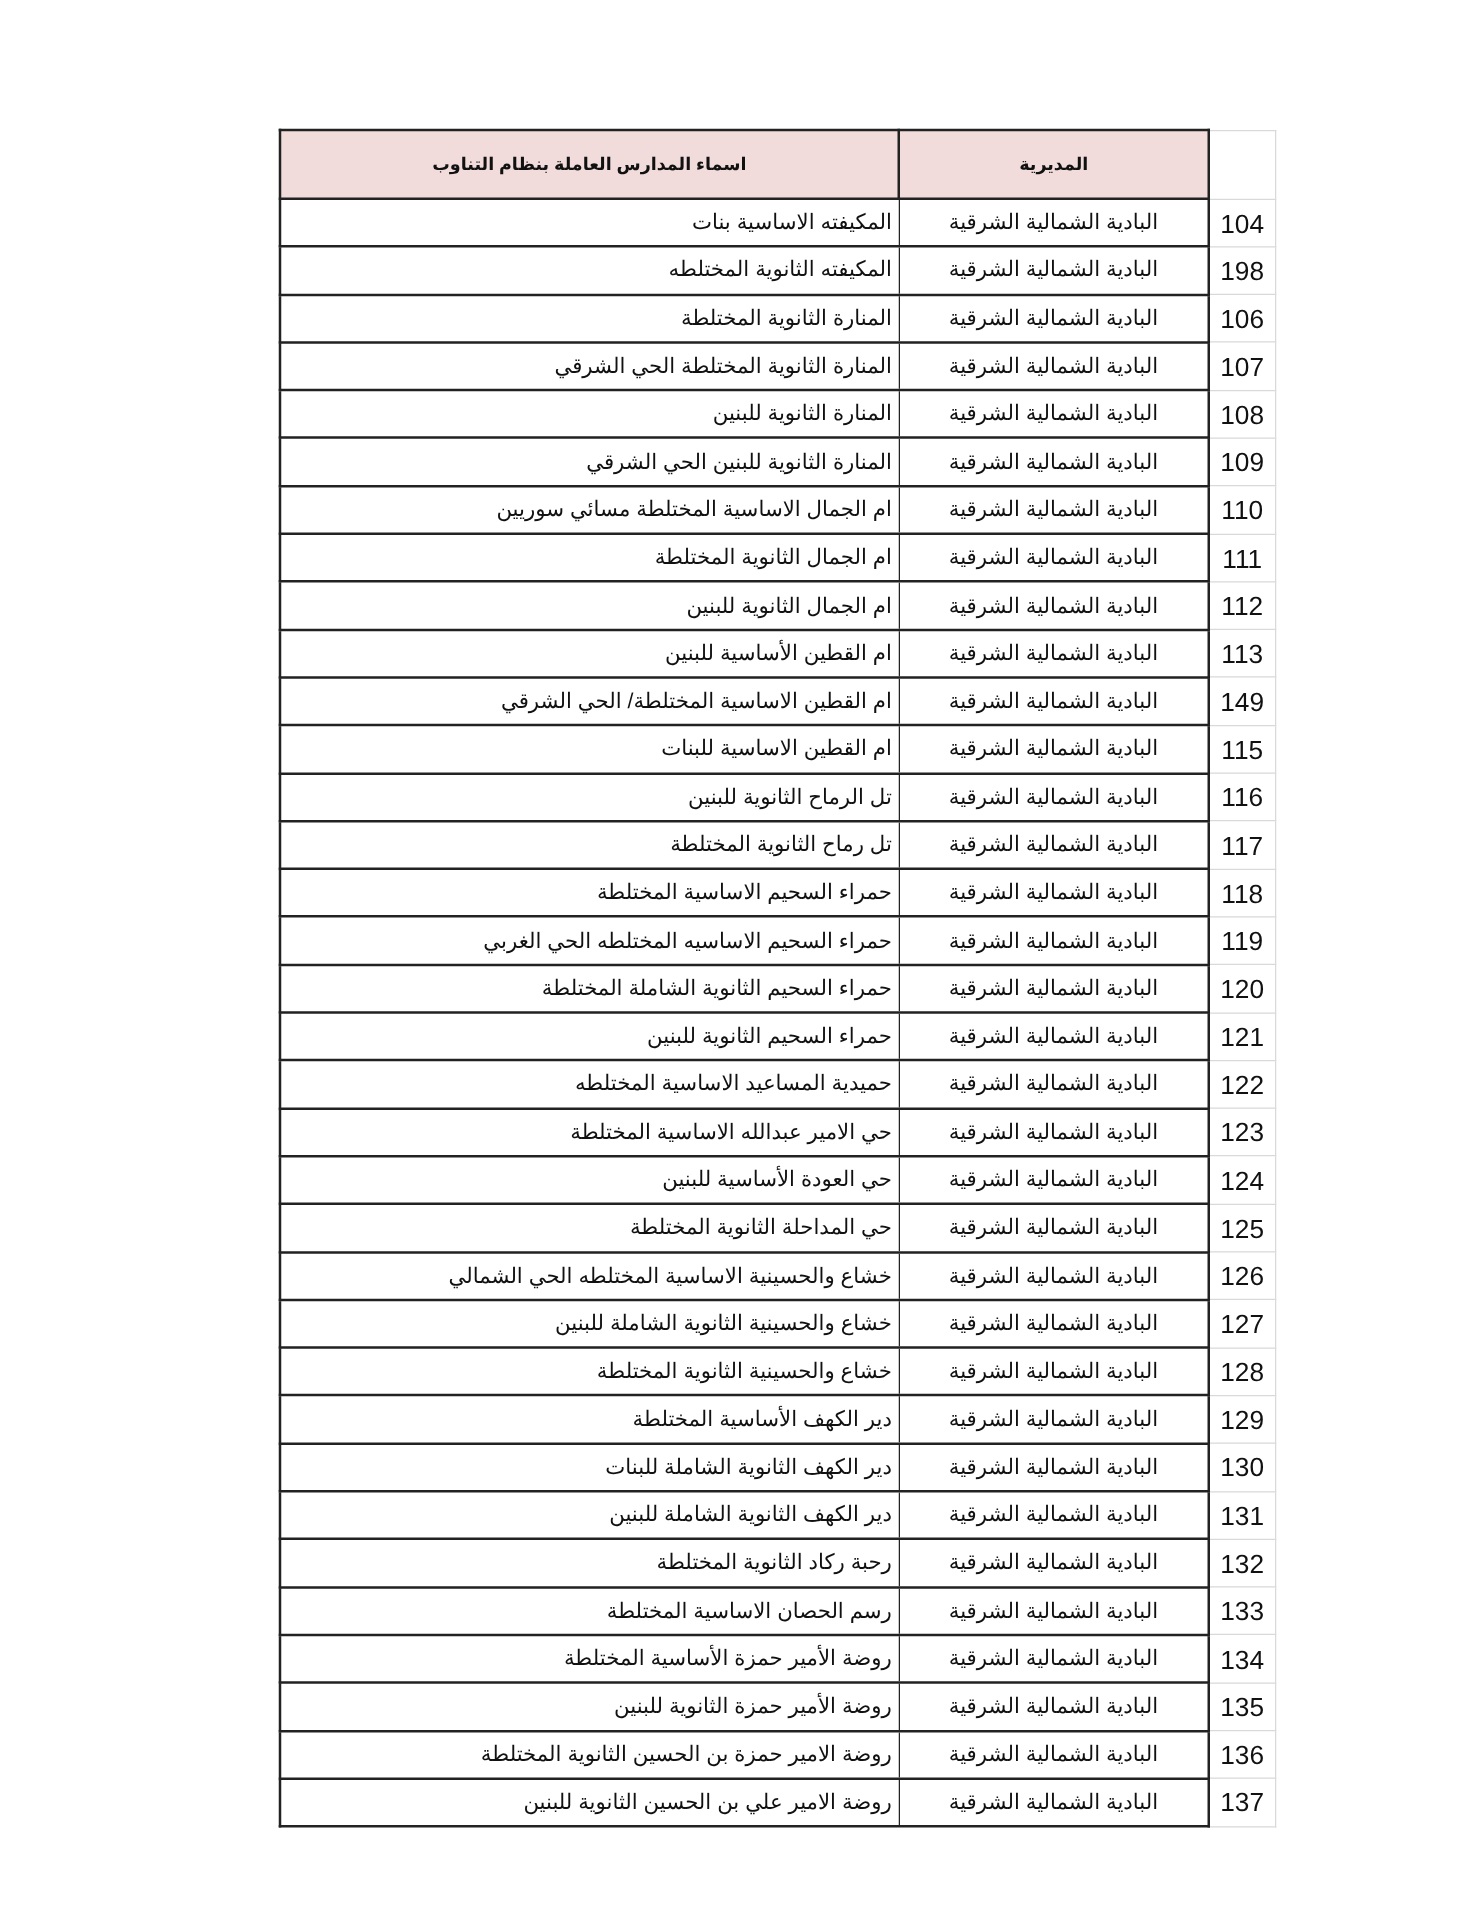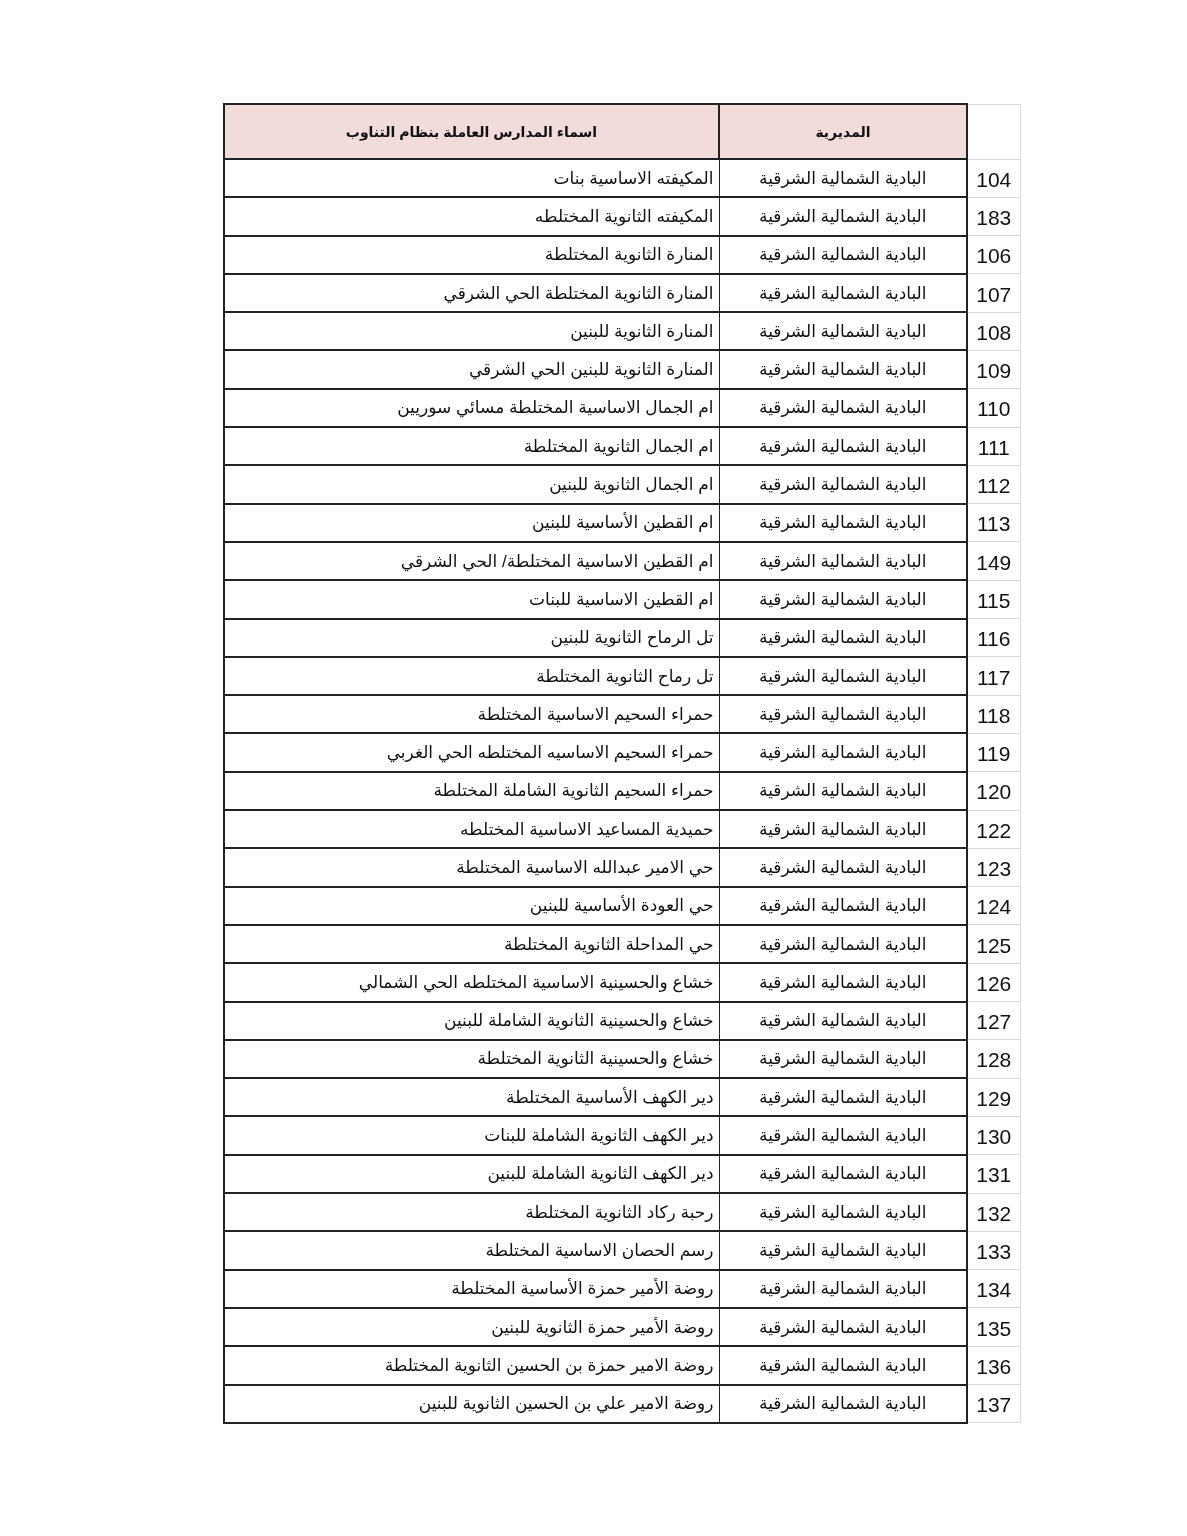--- a/index.html
+++ b/index.html
@@ -99,21 +99,21 @@
     </thead>
     <tbody id="rows">
         <tr>
           <td class="name">المكيفته الاساسية بنات</td>
           <td class="dir">البادية الشمالية الشرقية</td>
           <td class="num">104</td>
         </tr>
         <tr>
           <td class="name">المكيفته الثانوية المختلطه</td>
           <td class="dir">البادية الشمالية الشرقية</td>
-          <td class="num">183</td>
+          <td class="num">198</td>
         </tr>
         <tr>
           <td class="name">المنارة الثانوية المختلطة</td>
           <td class="dir">البادية الشمالية الشرقية</td>
           <td class="num">106</td>
         </tr>
         <tr>
           <td class="name">المنارة الثانوية المختلطة الحي الشرقي</td>
           <td class="dir">البادية الشمالية الشرقية</td>
           <td class="num">107</td>
@@ -175,20 +175,25 @@
         </tr>
         <tr>
           <td class="name">حمراء السحيم الاساسيه المختلطه الحي الغربي</td>
           <td class="dir">البادية الشمالية الشرقية</td>
           <td class="num">119</td>
         </tr>
         <tr>
           <td class="name">حمراء السحيم الثانوية الشاملة المختلطة</td>
           <td class="dir">البادية الشمالية الشرقية</td>
           <td class="num">120</td>
+        </tr>
+        <tr>
+          <td class="name">حمراء السحيم الثانوية للبنين</td>
+          <td class="dir">البادية الشمالية الشرقية</td>
+          <td class="num">121</td>
         </tr>
         <tr>
           <td class="name">حميدية المساعيد الاساسية المختلطه</td>
           <td class="dir">البادية الشمالية الشرقية</td>
           <td class="num">122</td>
         </tr>
         <tr>
           <td class="name">حي الامير عبدالله الاساسية المختلطة</td>
           <td class="dir">البادية الشمالية الشرقية</td>
           <td class="num">123</td>

